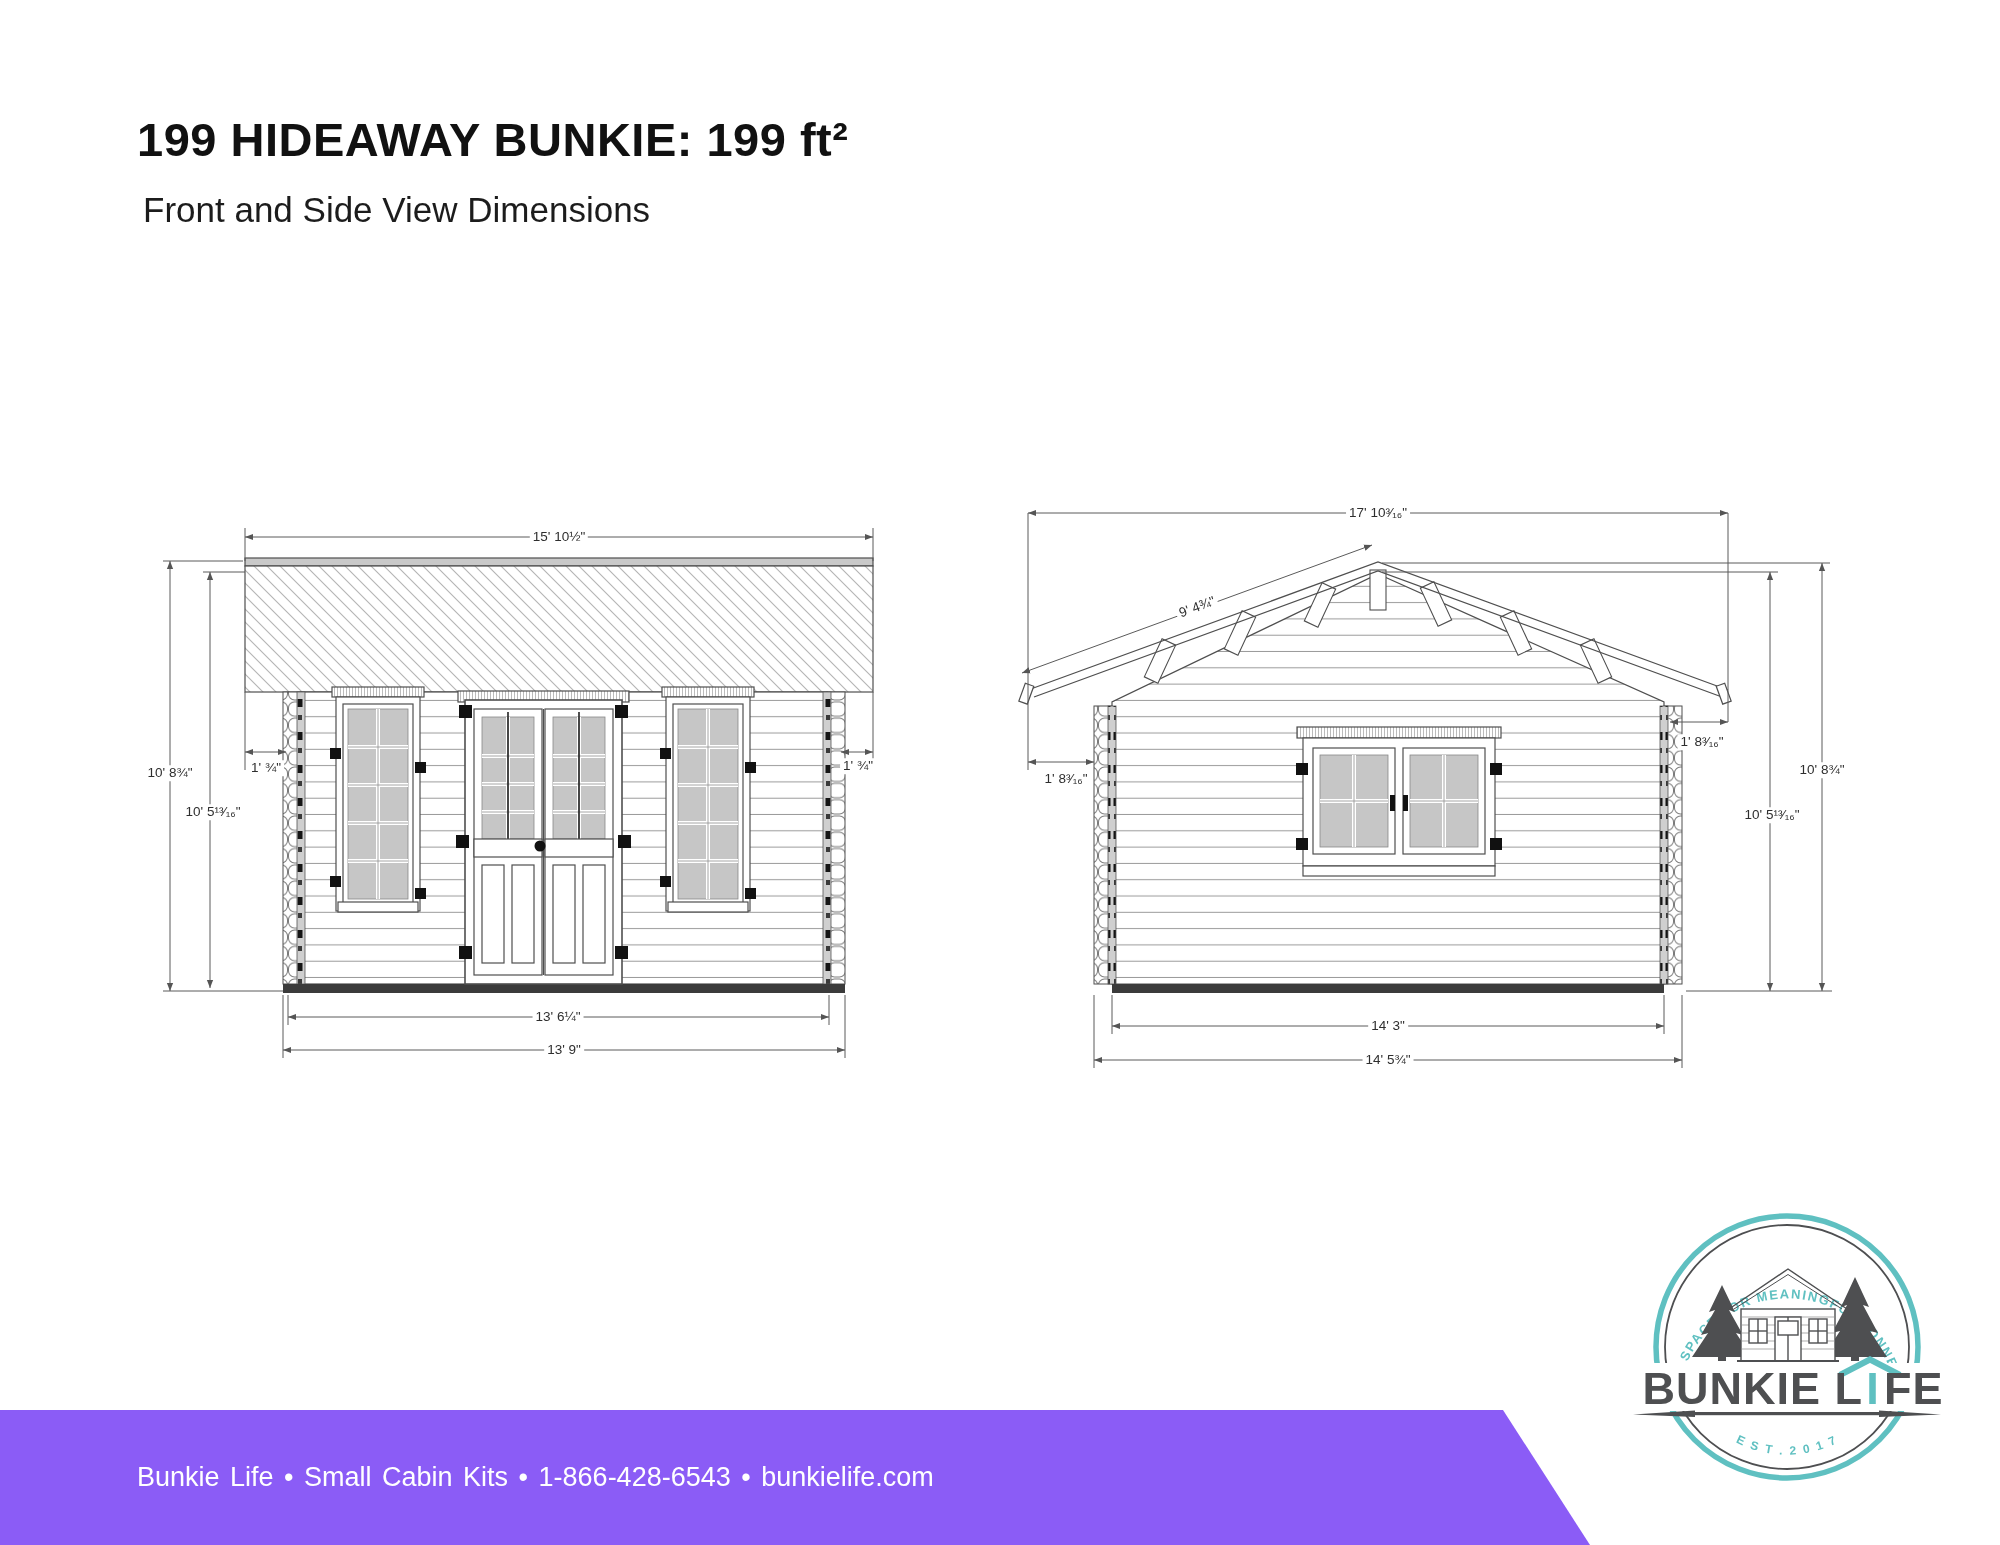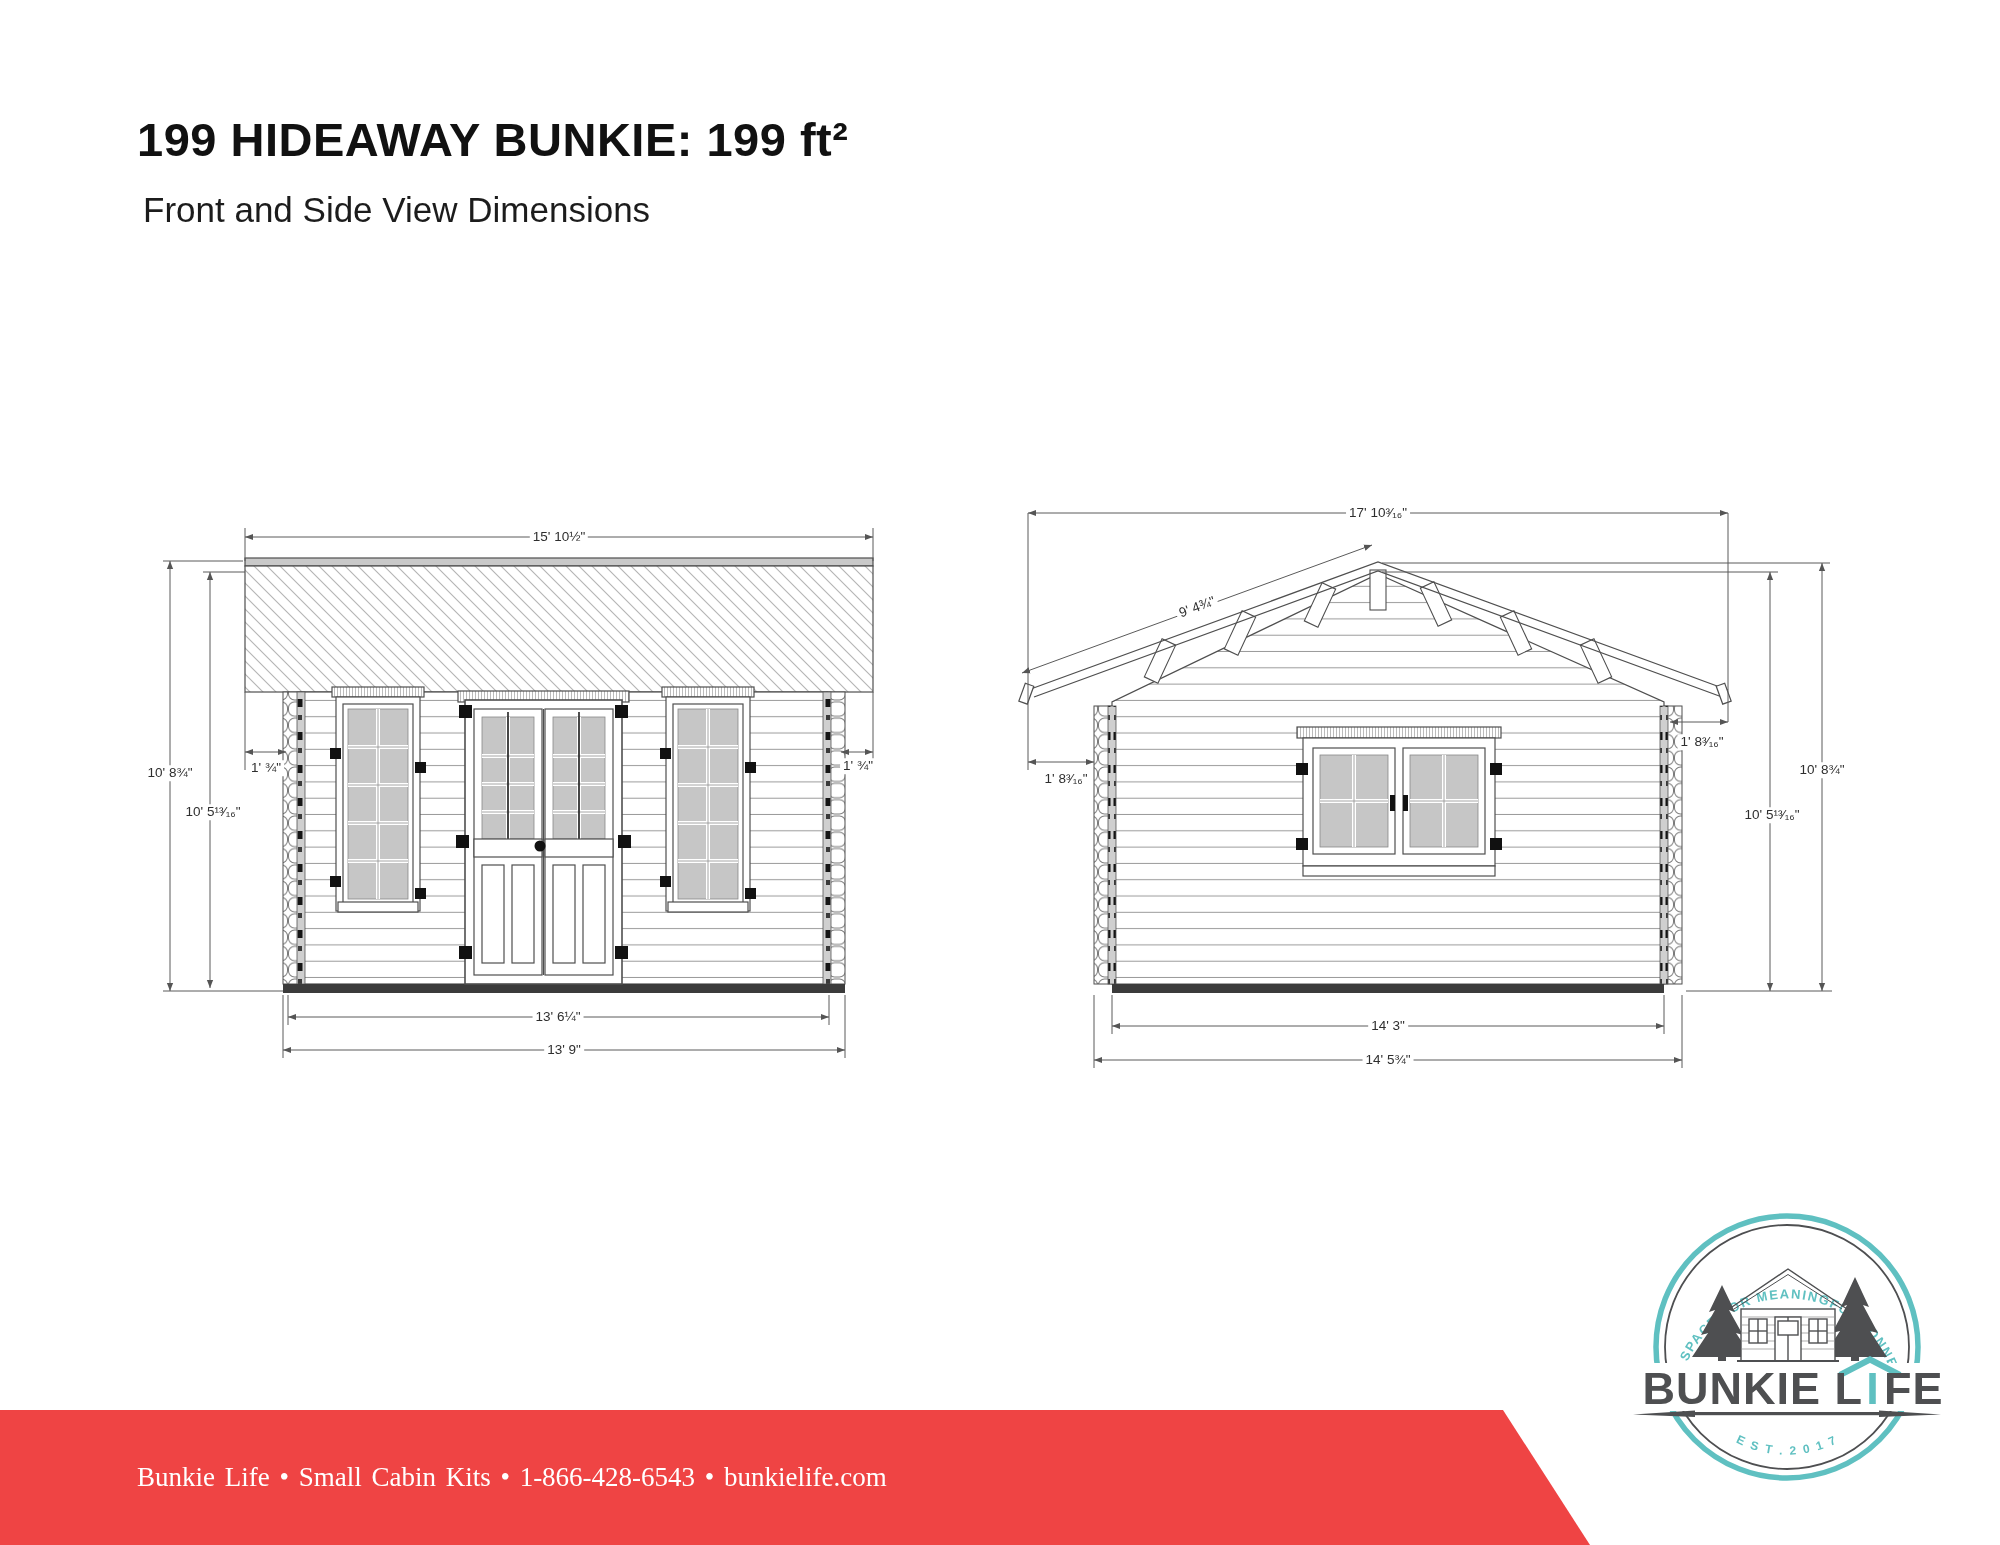--- a/index.html
+++ b/index.html
@@ -325,17 +325,17 @@
         <polygon points="-4,217.5 58,213.5 58,220"></polygon>
         <rect x="58" y="215" width="184" height="3.2"></rect>
         <polygon points="304,217.5 242,213.5 242,220"></polygon>
       </g>
       <text font-size="12" font-weight="bold" fill="#5fc0c1" letter-spacing="2">
         <textPath href="#arcBot" startOffset="50%" text-anchor="middle">E S T .   2 0 1 7</textPath>
       </text>
     </svg>
   </div>
 
-  <div class="footer" style="background: #ef4444; font-family: Liberation Serif, serif;">
+  <div class="footer" style="background: #8b5cf6;">
     <div class="footer-line">Bunkie Life  •  Small Cabin Kits  •  1-866-428-6543  •  bunkielife.com</div>
   </div>
 
 </div>
 
 </body></html>

